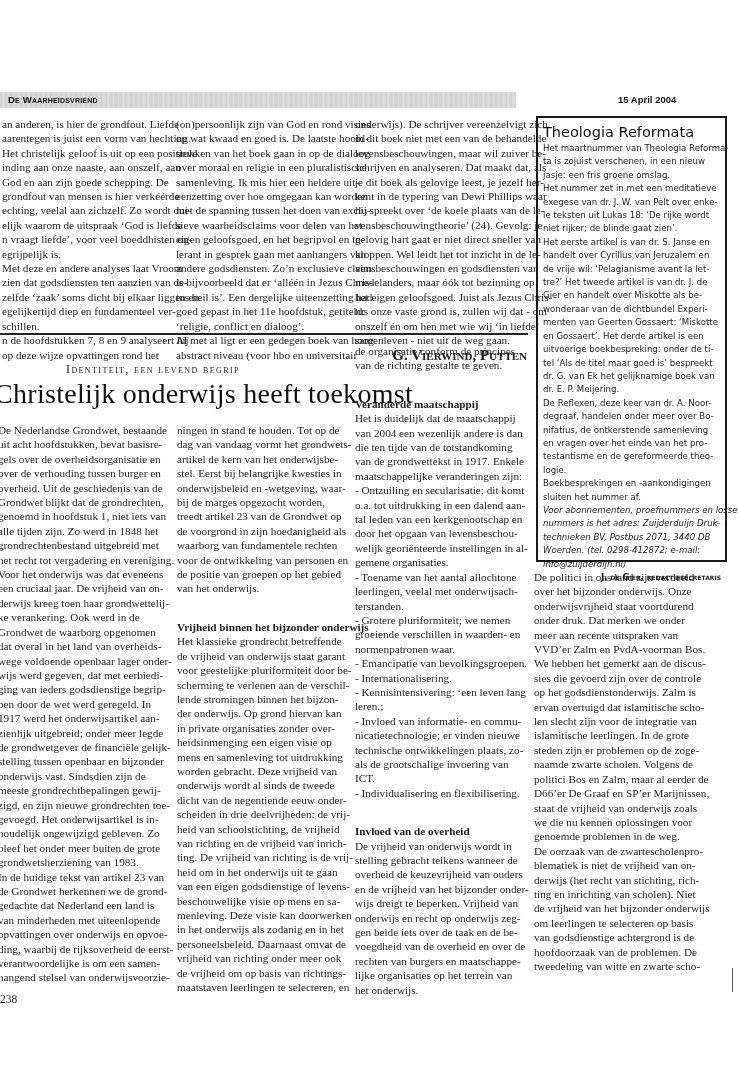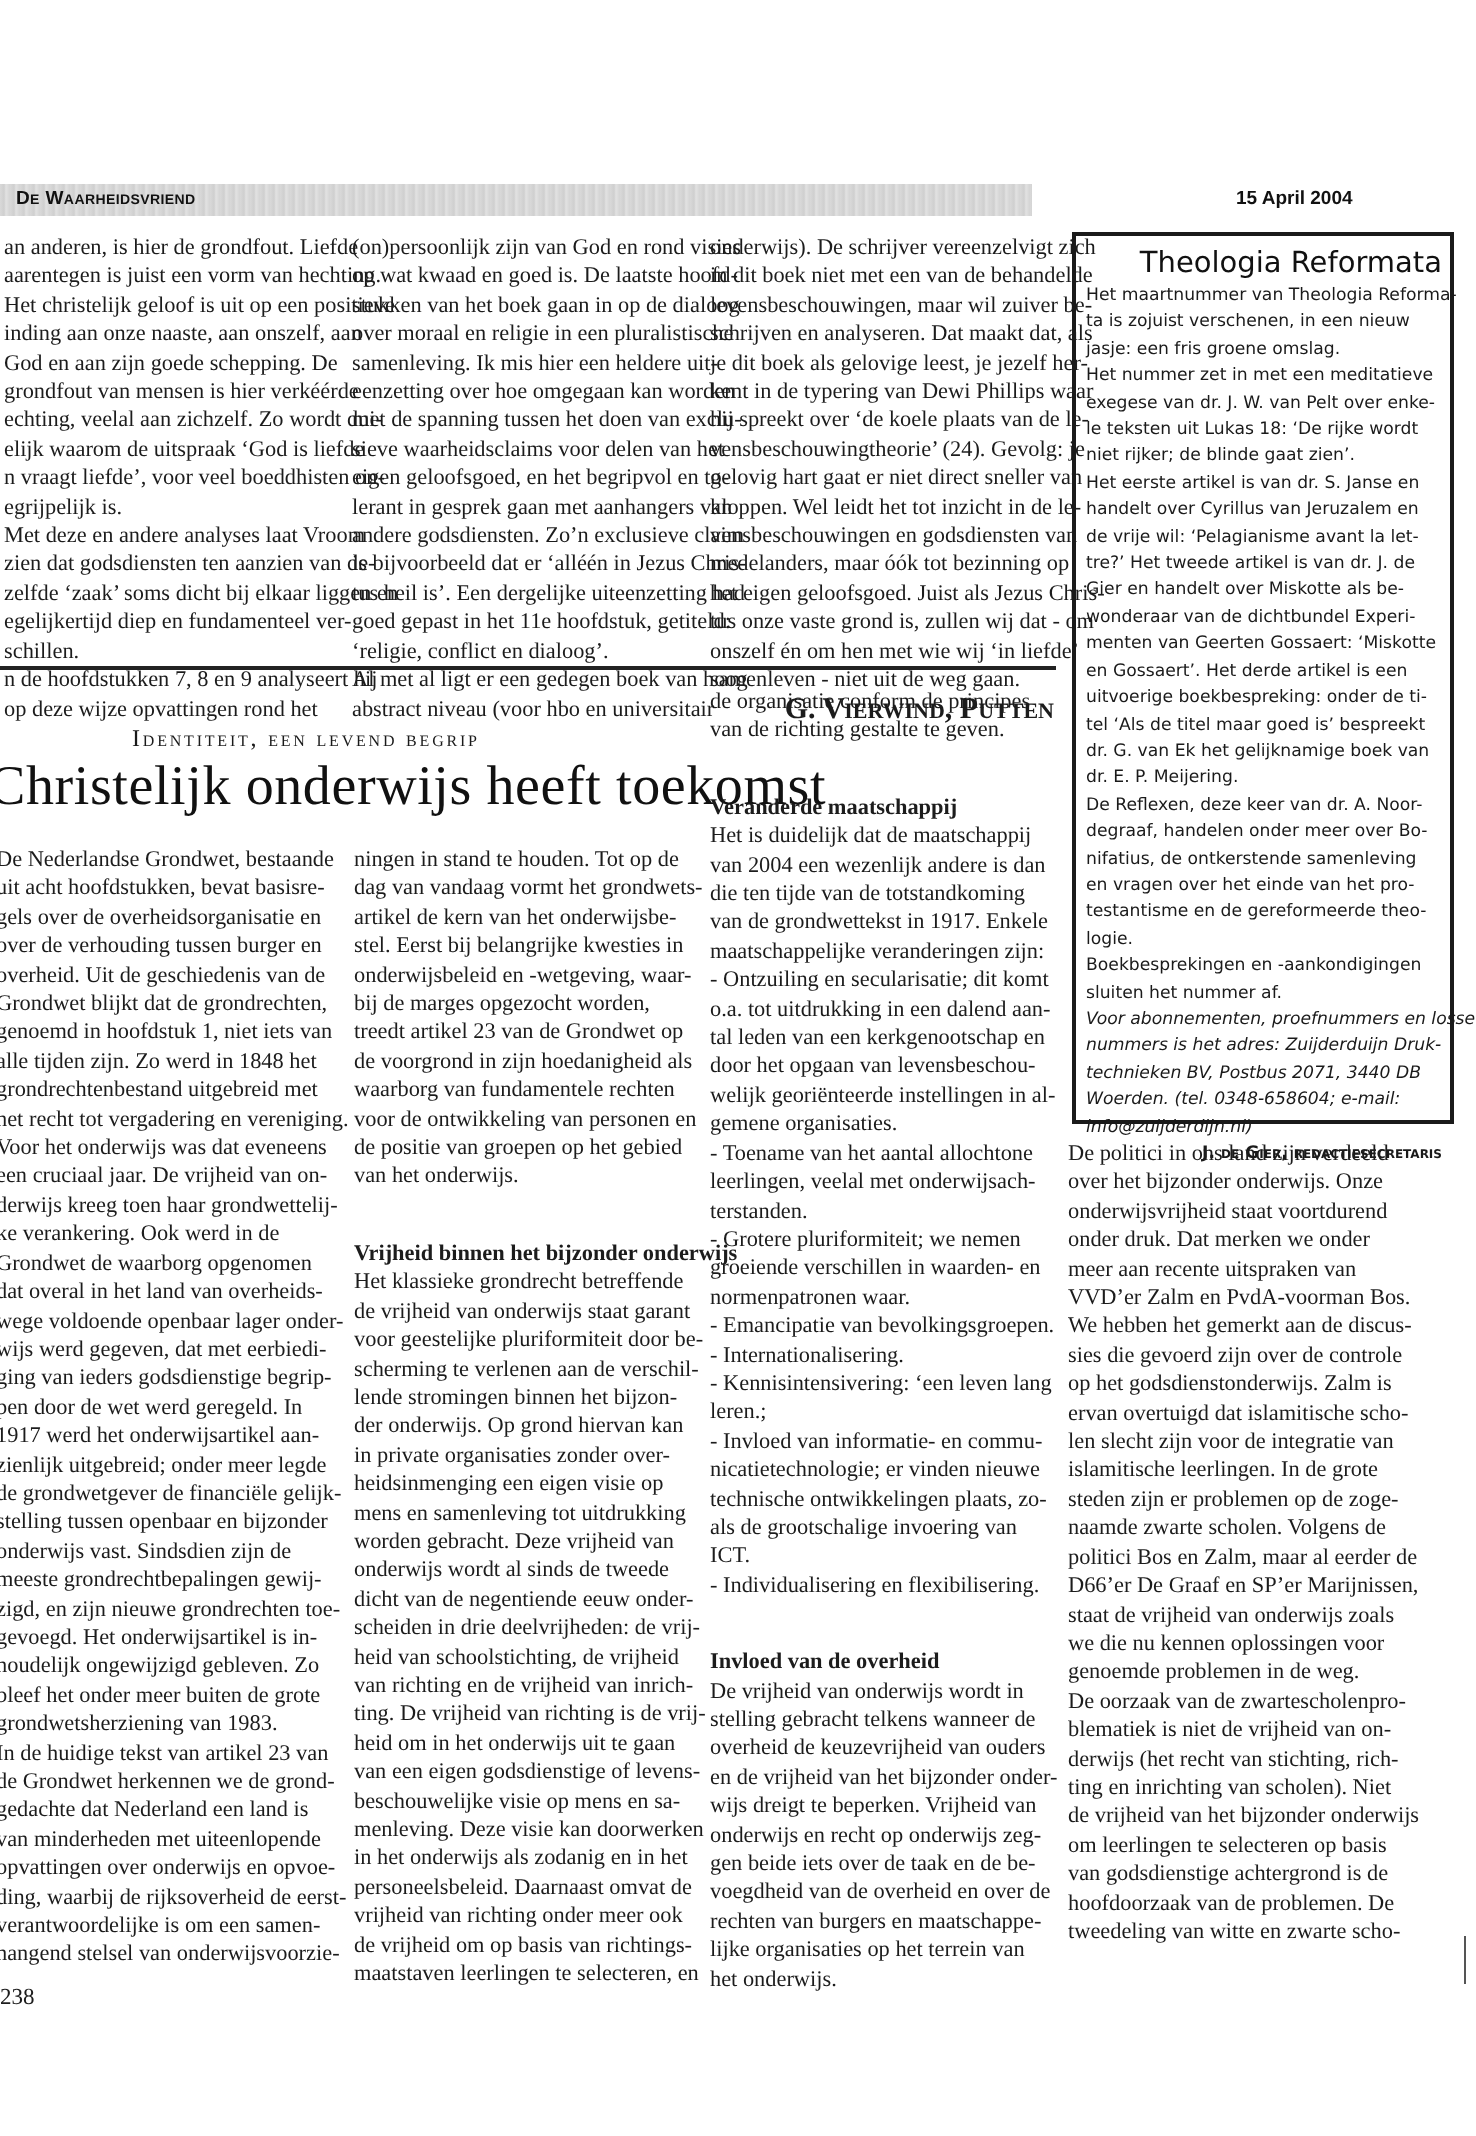--- a/index.html
+++ b/index.html
@@ -39,21 +39,21 @@
     position: absolute; left: -6px; top: 378px;
     font-family: "Liberation Serif", serif; font-size: 28px; letter-spacing: 0.3px;
     color: #111; white-space: nowrap;
   }
   .sidebar-box {
     position: absolute; left: 536px; top: 116px; width: 191px; height: 446px;
     border: 2px solid #1a1a1a; padding: 5px 4px 4px 5px;
     font-family: "DejaVu Sans", sans-serif; font-size: 8.6px; line-height: 13.4px; color: #1a1a1a;
   }
   .sidebar-box .box-title {
-    font-family: "DejaVu Sans", sans-serif; font-size: 14.5px; line-height: 18px; margin-bottom: 1px; color: #111; text-align: right;
+    font-family: "DejaVu Sans", sans-serif; font-size: 14.5px; line-height: 18px; margin-bottom: 1px; color: #111;
   }
   .sidebar-box p { white-space: nowrap; }
   .sidebar-box .it { font-style: italic; }
   .sidebar-box .sig { text-align: right; font-weight: bold; font-variant: small-caps; font-size: 8.6px; }
   .page-number {
     position: absolute; left: 0; top: 993px;
     font-family: "Liberation Serif", serif; font-size: 11.5px; color: #1c1c1c;
   }
   .edge-mark {
     position: absolute; left: 732px; top: 968px; width: 1px; height: 24px; background: #555;
@@ -154,21 +154,21 @@
       <p>degraaf, handelen onder meer over Bo-</p>
       <p>nifatius, de ontkerstende samenleving</p>
       <p>en vragen over het einde van het pro-</p>
       <p>testantisme en de gereformeerde theo-</p>
       <p>logie.</p>
       <p>Boekbesprekingen en -aankondigingen</p>
       <p>sluiten het nummer af.</p>
       <p class="it">Voor abonnementen, proefnummers en losse</p>
       <p class="it">nummers is het adres: Zuijderduijn Druk-</p>
       <p class="it">technieken BV, Postbus 2071, 3440 DB</p>
-      <p class="it">Woerden. (tel. 0348-658604; e-mail:</p>
+      <p class="it">Woerden. (tel. 0298-412872; e-mail:</p>
       <p class="it">info@zuijderdijn.nl)</p>
     </div>
   <p class="sig">J. de Gier, redactiesecretaris</p>
 </div>
 
 <div class="kicker">Identiteit, een levend begrip</div>
 <div class="headline">Christelijk onderwijs heeft toekomst</div>
 
 <div class="col" id="main-col1" style="left:-2px; top:423px; width:176px;">
     <p>De Nederlandse Grondwet, bestaande</p>

